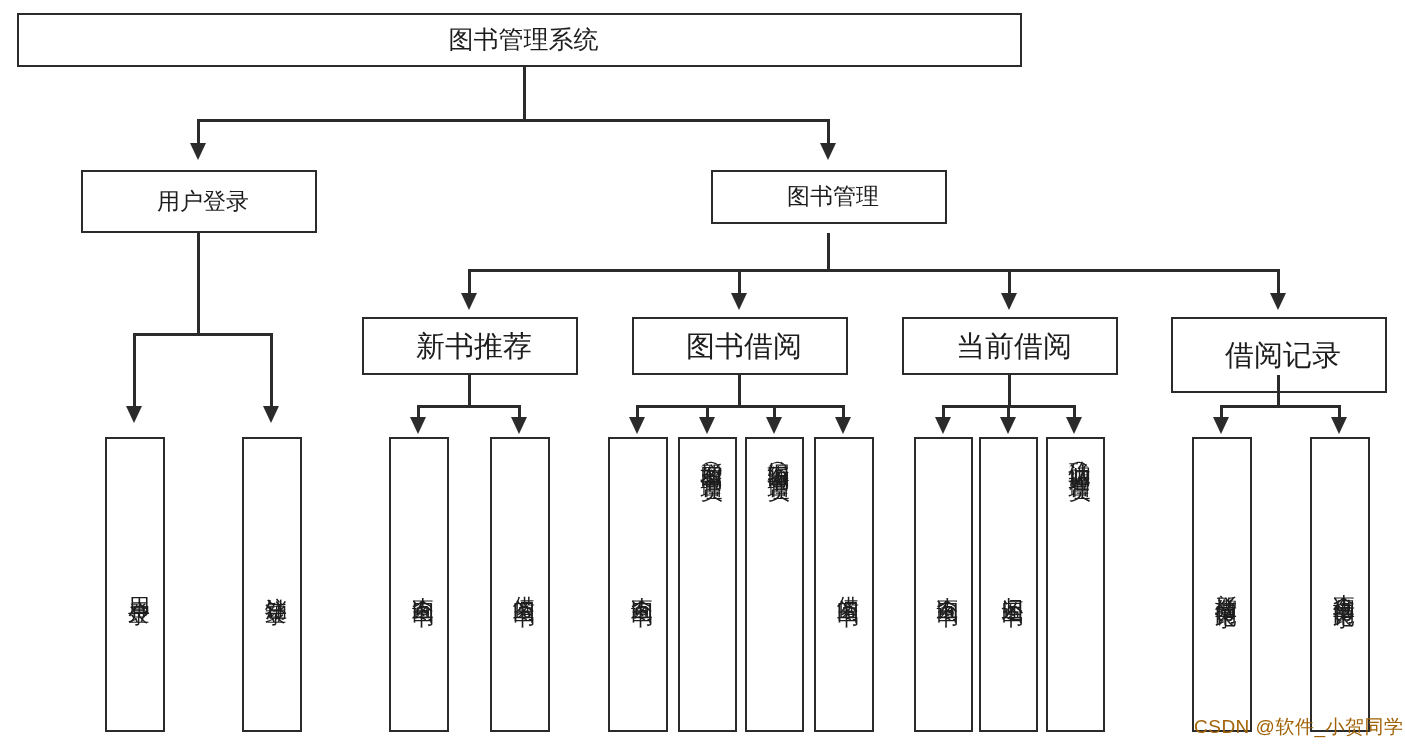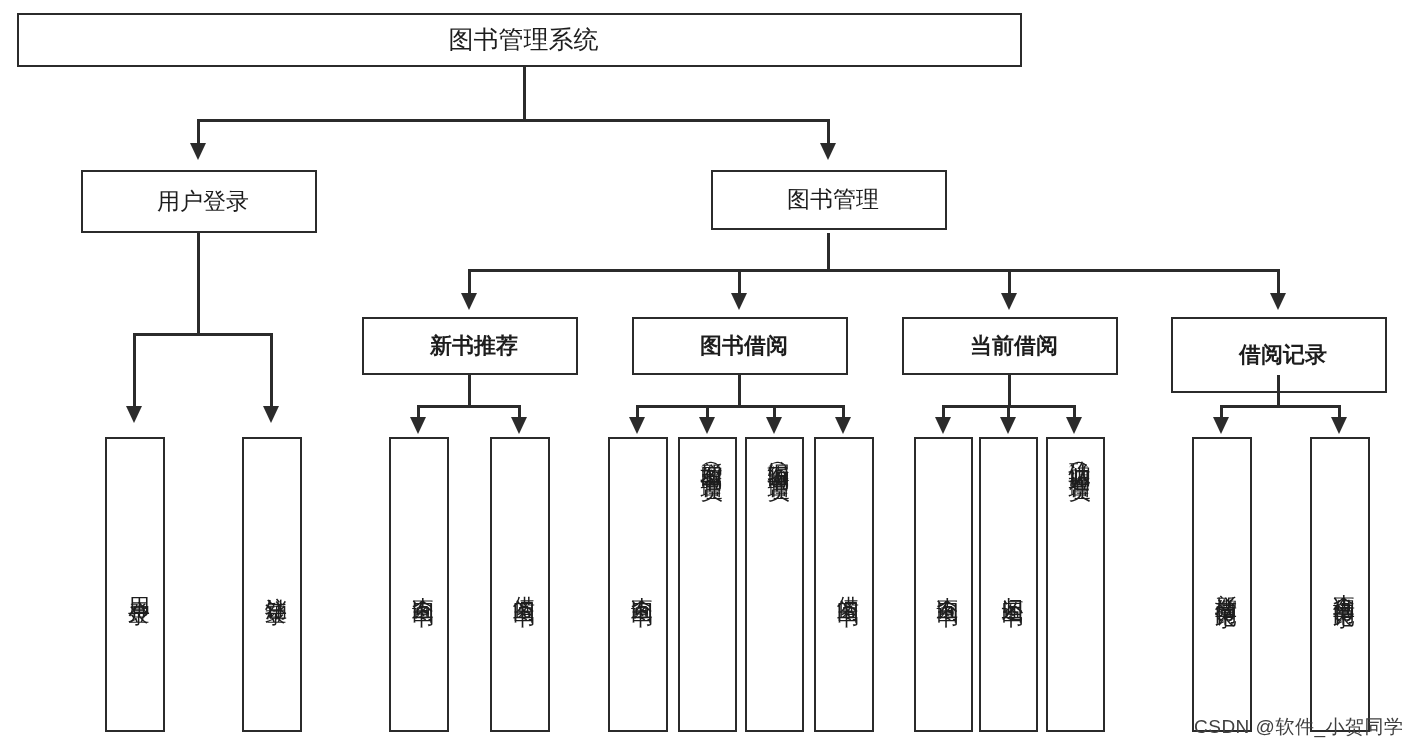--- a/index.html
+++ b/index.html
@@ -33,22 +33,21 @@
     line-height: 1.18;
     padding-left: 8px;
   }
   .node.root {
     font-size: 25px;
   }
   .node.lvl1 {
     font-size: 23px;
   }
   .node.lvl2 {
-    font-size: 22px;
-    font-weight: bold;
+    font-size: 29px;
   }
   .node.leaf {
     font-size: 22px;
     writing-mode: vertical-rl;
     text-orientation: upright;
     letter-spacing: 3px;
     padding-top: 4px;
     padding-bottom: 4px;
     justify-content: flex-start;
     align-items: center;
@@ -78,21 +77,21 @@
     height: 0;
     border-left: 8px solid transparent;
     border-right: 8px solid transparent;
     border-top: 17px solid #2b2b2b;
   }
 
   
   #watermark {
     position: absolute;
     font-size: 19px;
-    color: #404040;
+    color: #a16207;
     white-space: nowrap;
     letter-spacing: 0.5px;
   }
 </style>
 </head>
 <body>
 
 <div id="canvas">
 
   <div class="node root" style="left:17px; top:13px; width:1005px; height:54px;">
@@ -104,21 +103,21 @@
   <div class="hline" style="left:197px; top:119px; width:632px; height:3px;"></div>
 
   <div class="vline" style="left:197px; top:119px; width:3px; height:26px;"></div>
   <div class="arrow" style="left:190px; top:143px;"></div>
   <div class="vline" style="left:827px; top:119px; width:3px; height:26px;"></div>
   <div class="arrow" style="left:820px; top:143px;"></div>
 
   <div class="node lvl1" style="left:81px; top:170px; width:236px; height:63px;">
     <span class="txt">用户登录</span>
   </div>
-  <div class="node lvl1" style="left:711px; top:170px; width:236px; height:60px;">
+  <div class="node lvl1" style="left:711px; top:170px; width:236px; height:54px;">
     <span class="txt">图书管理</span>
   </div>
 
   <div class="vline" style="left:197px; top:233px; width:3px; height:102px;"></div>
   <div class="hline" style="left:133px; top:333px; width:139px; height:3px;"></div>
   <div class="vline" style="left:133px; top:333px; width:3px; height:75px;"></div>
   <div class="arrow" style="left:126px; top:406px;"></div>
   <div class="vline" style="left:270px; top:333px; width:3px; height:75px;"></div>
   <div class="arrow" style="left:263px; top:406px;"></div>
 

